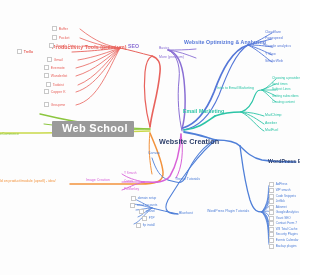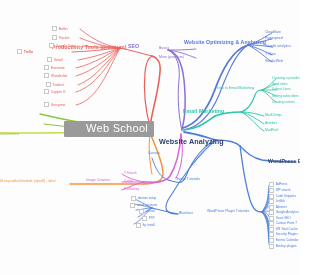--- a/index.html
+++ b/index.html
@@ -1,22 +1,22 @@
 <!DOCTYPE html>
 <html><head>
 <meta charset="utf-8">
 <style>
   html,body{margin:0;padding:0;background:#ffffff;}
   body{width:300px;height:275px;overflow:hidden;
        font-family:"Liberation Sans","DejaVu Sans",sans-serif;}
   #canvas{position:relative;width:300px;height:275px;background:#fdfdfd;}
   svg.wires{position:absolute;left:0;top:0;width:300px;height:275px;}
   .node{position:absolute;white-space:nowrap;line-height:1;}
-  .root{background:#9a9a9a;color:#ffffff;font-weight:normal;font-size:11px;
-        padding:2px 6px 3px 22px;border-radius:1px;letter-spacing:.3px;margin-left:12px;}
+  .root{background:#9a9a9a;color:#ffffff;font-weight:bold;font-size:11px;
+        padding:2px 6px 3px 10px;border-radius:1px;letter-spacing:.3px;}
   .l1{font-size:5.2px;font-weight:bold;letter-spacing:.1px;}
   .l1.big{font-size:7.2px;}
   .l2{font-size:3.5px;}
   .l3{font-size:3.1px;}
   .leafbox{display:inline-block;}
   .cb{display:inline-block;width:3.2px;height:3.2px;border:0.5px solid #c8c8c8;
       background:#fff;vertical-align:middle;margin-right:1.5px;}
   .bold{font-weight:bold;}
 </style>
 </head>
@@ -159,21 +159,21 @@
   <div class="node l2" style="left:217px;top:87px;color:#2bc4a6;">Intro to Email Marketing</div>
   <div class="node l3" style="left:272px;top:77px;color:#2bc4a6;">Choosing a provider</div>
   <div class="node l3" style="left:272px;top:83px;color:#2bc4a6;">Send times</div>
   <div class="node l3" style="left:272px;top:88px;color:#2bc4a6;">Subject Lines</div>
   <div class="node l3" style="left:272px;top:95px;color:#2bc4a6;">Getting subscribers</div>
   <div class="node l3" style="left:272px;top:101px;color:#2bc4a6;">Creating content</div>
   <div class="node l2" style="left:265px;top:114px;color:#2bc4a6;">MailChimp</div>
   <div class="node l2" style="left:265px;top:122px;color:#2bc4a6;">Aweber</div>
   <div class="node l2" style="left:265px;top:129px;color:#2bc4a6;">MailFuel</div>
 
-  <div class="node l1 big" style="left:159px;top:138px;color:#2d3f6b;">Website Analyzing</div>
+  <div class="node l1 big" style="left:159px;top:138px;color:#2d3f6b;">Website Creation</div>
   <div class="node l2" style="left:148px;top:152px;color:#4f7fd8;">Canvas</div>
   <div class="node l2" style="left:175px;top:178px;color:#4f7fd8;">Theme Tutorials</div>
   <div class="node l2" style="left:179px;top:212px;color:#4f7fd8;">Bluehost</div>
 
   <div class="node l3 leafbox" style="left:131px;top:196px;color:#4f7fd8;"><span class="cb"></span><span>domain setup</span></div>
   <div class="node l3 leafbox" style="left:130px;top:203px;color:#4f7fd8;"><span class="cb"></span><span>email accounts</span></div>
   <div class="node l3 leafbox" style="left:139px;top:209px;color:#4f7fd8;"><span class="cb"></span><span>cpanel</span></div>
   <div class="node l3 leafbox" style="left:142px;top:216px;color:#4f7fd8;"><span class="cb"></span><span>FTP</span></div>
   <div class="node l3 leafbox" style="left:136px;top:223px;color:#4f7fd8;"><span class="cb"></span><span>ftp install</span></div>
 

